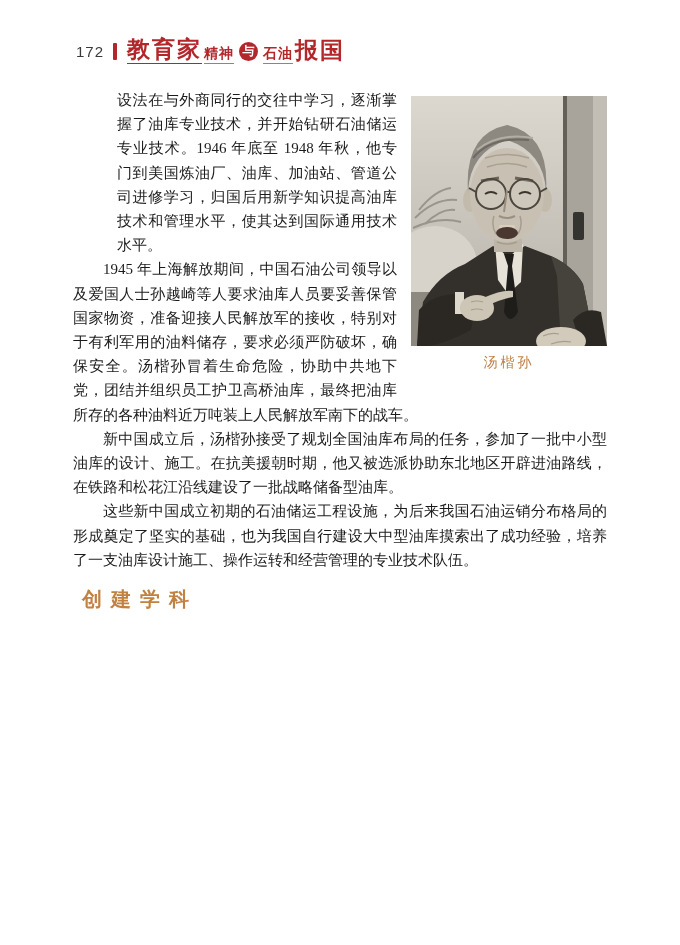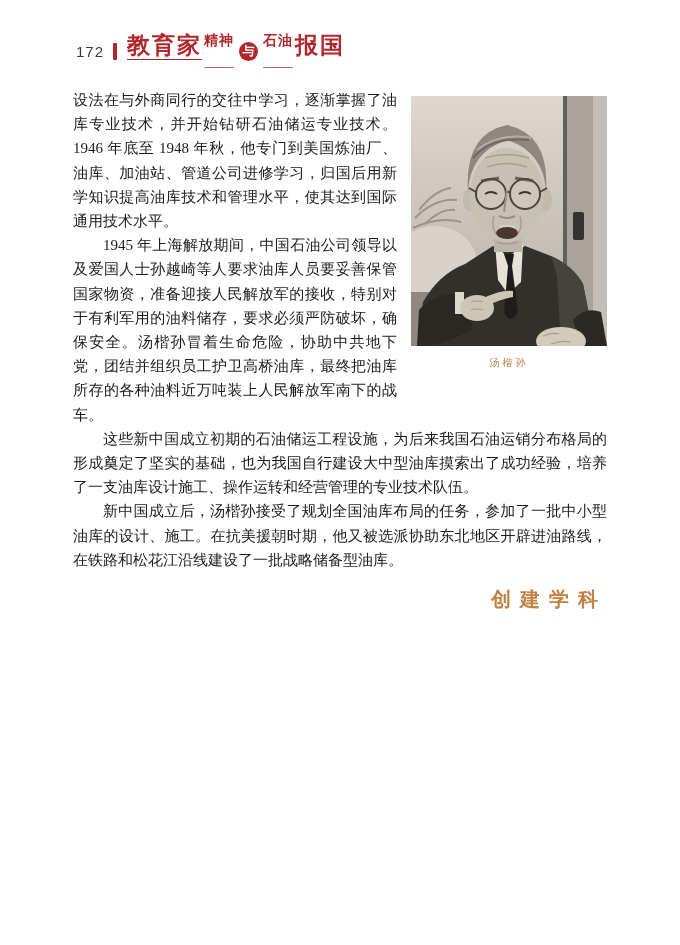--- a/index.html
+++ b/index.html
@@ -19,66 +19,66 @@
   }
   .page-num{
     font-family:"Liberation Sans","DejaVu Sans",sans-serif;
     font-size:15px;color:#3a3a3a;letter-spacing:1px;
   }
   .red-bar{
     width:4px;height:17px;background:#b2272b;
     margin:0 10px 0 9px;border-radius:1px;
   }
   .title{
-    display:flex;align-items:flex-start;color:#b2272b;
+    display:flex;align-items:flex-end;color:#b2272b;
     font-weight:bold;line-height:1;white-space:nowrap;
   }
   .title .big{
     font-size:23px;letter-spacing:2px;
     border-bottom:1px solid #b2272b;padding-bottom:2px;
   }
   .title .small{
     font-size:14px;letter-spacing:1px;margin:0 2px;
-    border-bottom:1px solid #c96a6d;padding-bottom:19px;
+    border-bottom:1px solid #c96a6d;padding-bottom:2px;
   }
   .title .badge{
     display:inline-block;width:19px;height:19px;border-radius:50%;
     background:#b2272b;color:#ffffff;font-size:12px;font-weight:bold;
     text-align:center;line-height:19px;align-self:center;
     margin:0 3px;border-bottom:none;
   }
   .title .big.last{border-bottom:none;}
   
   .body-text{
     position:absolute;top:88px;left:73px;width:534px;
     font-size:15px;line-height:24.2px;
     text-align:justify;text-justify:inter-ideograph;
     color:#1b1b1b;
   }
   .body-text p{margin:0;text-indent:2em;}
-  .body-text p.no-indent{text-indent:0;}
+  .body-text p.no-indent{text-indent:0;margin-left:44px;}
   
   figure.portrait{
     float:right;width:196px;
     margin:8px 0 10px 14px;padding:0;
   }
   .photo-frame{
     width:196px;height:250px;overflow:hidden;
     background:#c6c2ba;
   }
   .photo-frame svg{display:block;}
   figcaption{
     margin-top:5px;text-align:center;
-    font-size:10px;color:#bc8045;letter-spacing:3px;
+    font-size:14px;color:#bc8045;letter-spacing:3px;
   }
   
   h2.section-heading{
     margin:15px 0 13px;clear:none;
     font-size:20px;font-weight:bold;line-height:24px;
-    color:#c28140;text-align:right;letter-spacing:9px;
+    color:#c28140;text-align:left;letter-spacing:9px;
     text-indent:9px; 
     font-family:Liberation Serif, serif;
   }
 </style>
 </head>
 <body>
 
 <div class="page">
 
   <div class="header">
@@ -174,20 +174,20 @@
           <path d="M170,250 L162,224 Q174,210 190,216 L196,250 Z" fill="#2b2824"></path>
           <ellipse cx="150" cy="245" rx="25" ry="14" fill="#d2cabb"></ellipse>
           <path d="M132,240 Q140,236 148,238 M140,248 Q150,244 160,246" stroke="#a89e8e" stroke-width="1.2" fill="none"></path>
         </svg>
       </div>
       <figcaption>汤楷孙</figcaption>
     </figure>
 
     <p class="no-indent">设法在与外商同行的交往中学习，逐渐掌握了油库专业技术，并开始钻研石油储运专业技术。1946 年底至 1948 年秋，他专门到美国炼油厂、油库、加油站、管道公司进修学习，归国后用新学知识提高油库技术和管理水平，使其达到国际通用技术水平。</p>
     <p>1945 年上海解放期间，中国石油公司领导以及爱国人士孙越崎等人要求油库人员要妥善保管国家物资，准备迎接人民解放军的接收，特别对于有利军用的油料储存，要求必须严防破坏，确保安全。汤楷孙冒着生命危险，协助中共地下党，团结并组织员工护卫高桥油库，最终把油库所存的各种油料近万吨装上人民解放军南下的战车。</p>
+    <p>新中国成立后，汤楷孙接受了规划全国油库布局的任务，参加了一批中小型油库的设计、施工。在抗美援朝时期，他又被选派协助东北地区开辟进油路线，在铁路和松花江沿线建设了一批战略储备型油库。</p>
     <p>这些新中国成立初期的石油储运工程设施，为后来我国石油运销分布格局的形成奠定了坚实的基础，也为我国自行建设大中型油库摸索出了成功经验，培养了一支油库设计施工、操作运转和经营管理的专业技术队伍。</p>
-    <p>新中国成立后，汤楷孙接受了规划全国油库布局的任务，参加了一批中小型油库的设计、施工。在抗美援朝时期，他又被选派协助东北地区开辟进油路线，在铁路和松花江沿线建设了一批战略储备型油库。</p>
 
     <h2 class="section-heading">创建学科</h2>
 
   </div>
 
 </div>
 
 </body></html>

